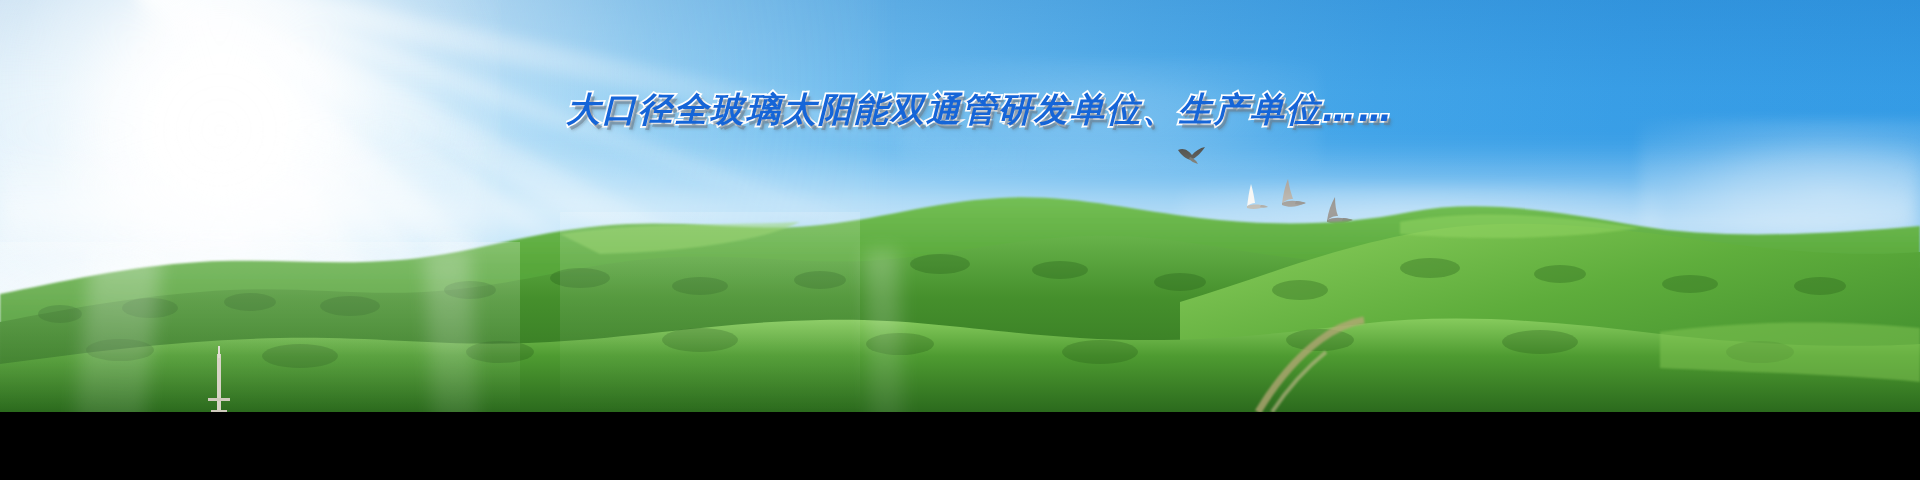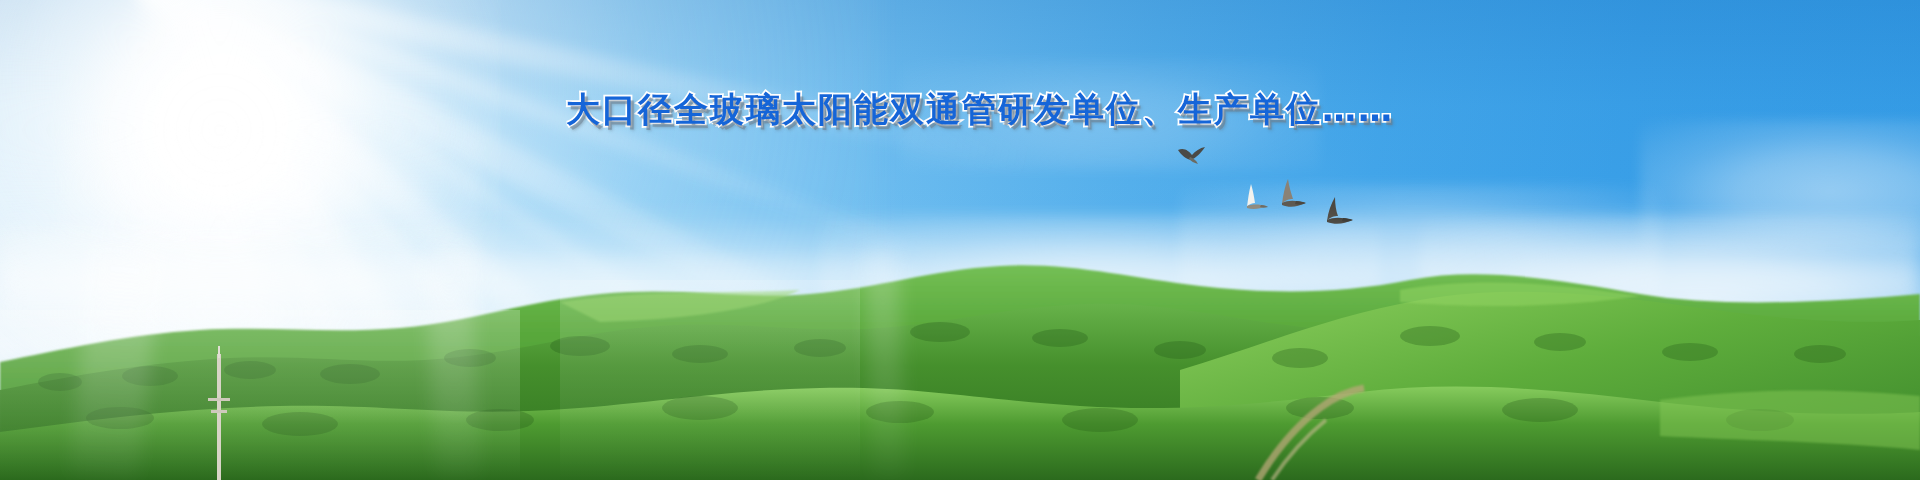--- a/index.html
+++ b/index.html
@@ -1,22 +1,23 @@
 <!DOCTYPE html>
 <html><head>
 <meta charset="utf-8">
 <title>Banner</title>
 <style>
   html,body{margin:0;padding:0;background:#000;}
   *{box-sizing:border-box;}
   #stage{
     position:relative;
-    width:1920px;height:480px;
+    width:1920px;height:412px;
     overflow:hidden;
     font-family:"DejaVu Sans","Liberation Sans",sans-serif;
+    font-style:italic;
   }
 
   
   .sky{
     position:absolute;inset:0;
     background:
       linear-gradient(100deg,
         #dff0fb 0%,
         #cde8fa 9%,
         #aedcf8 20%,

